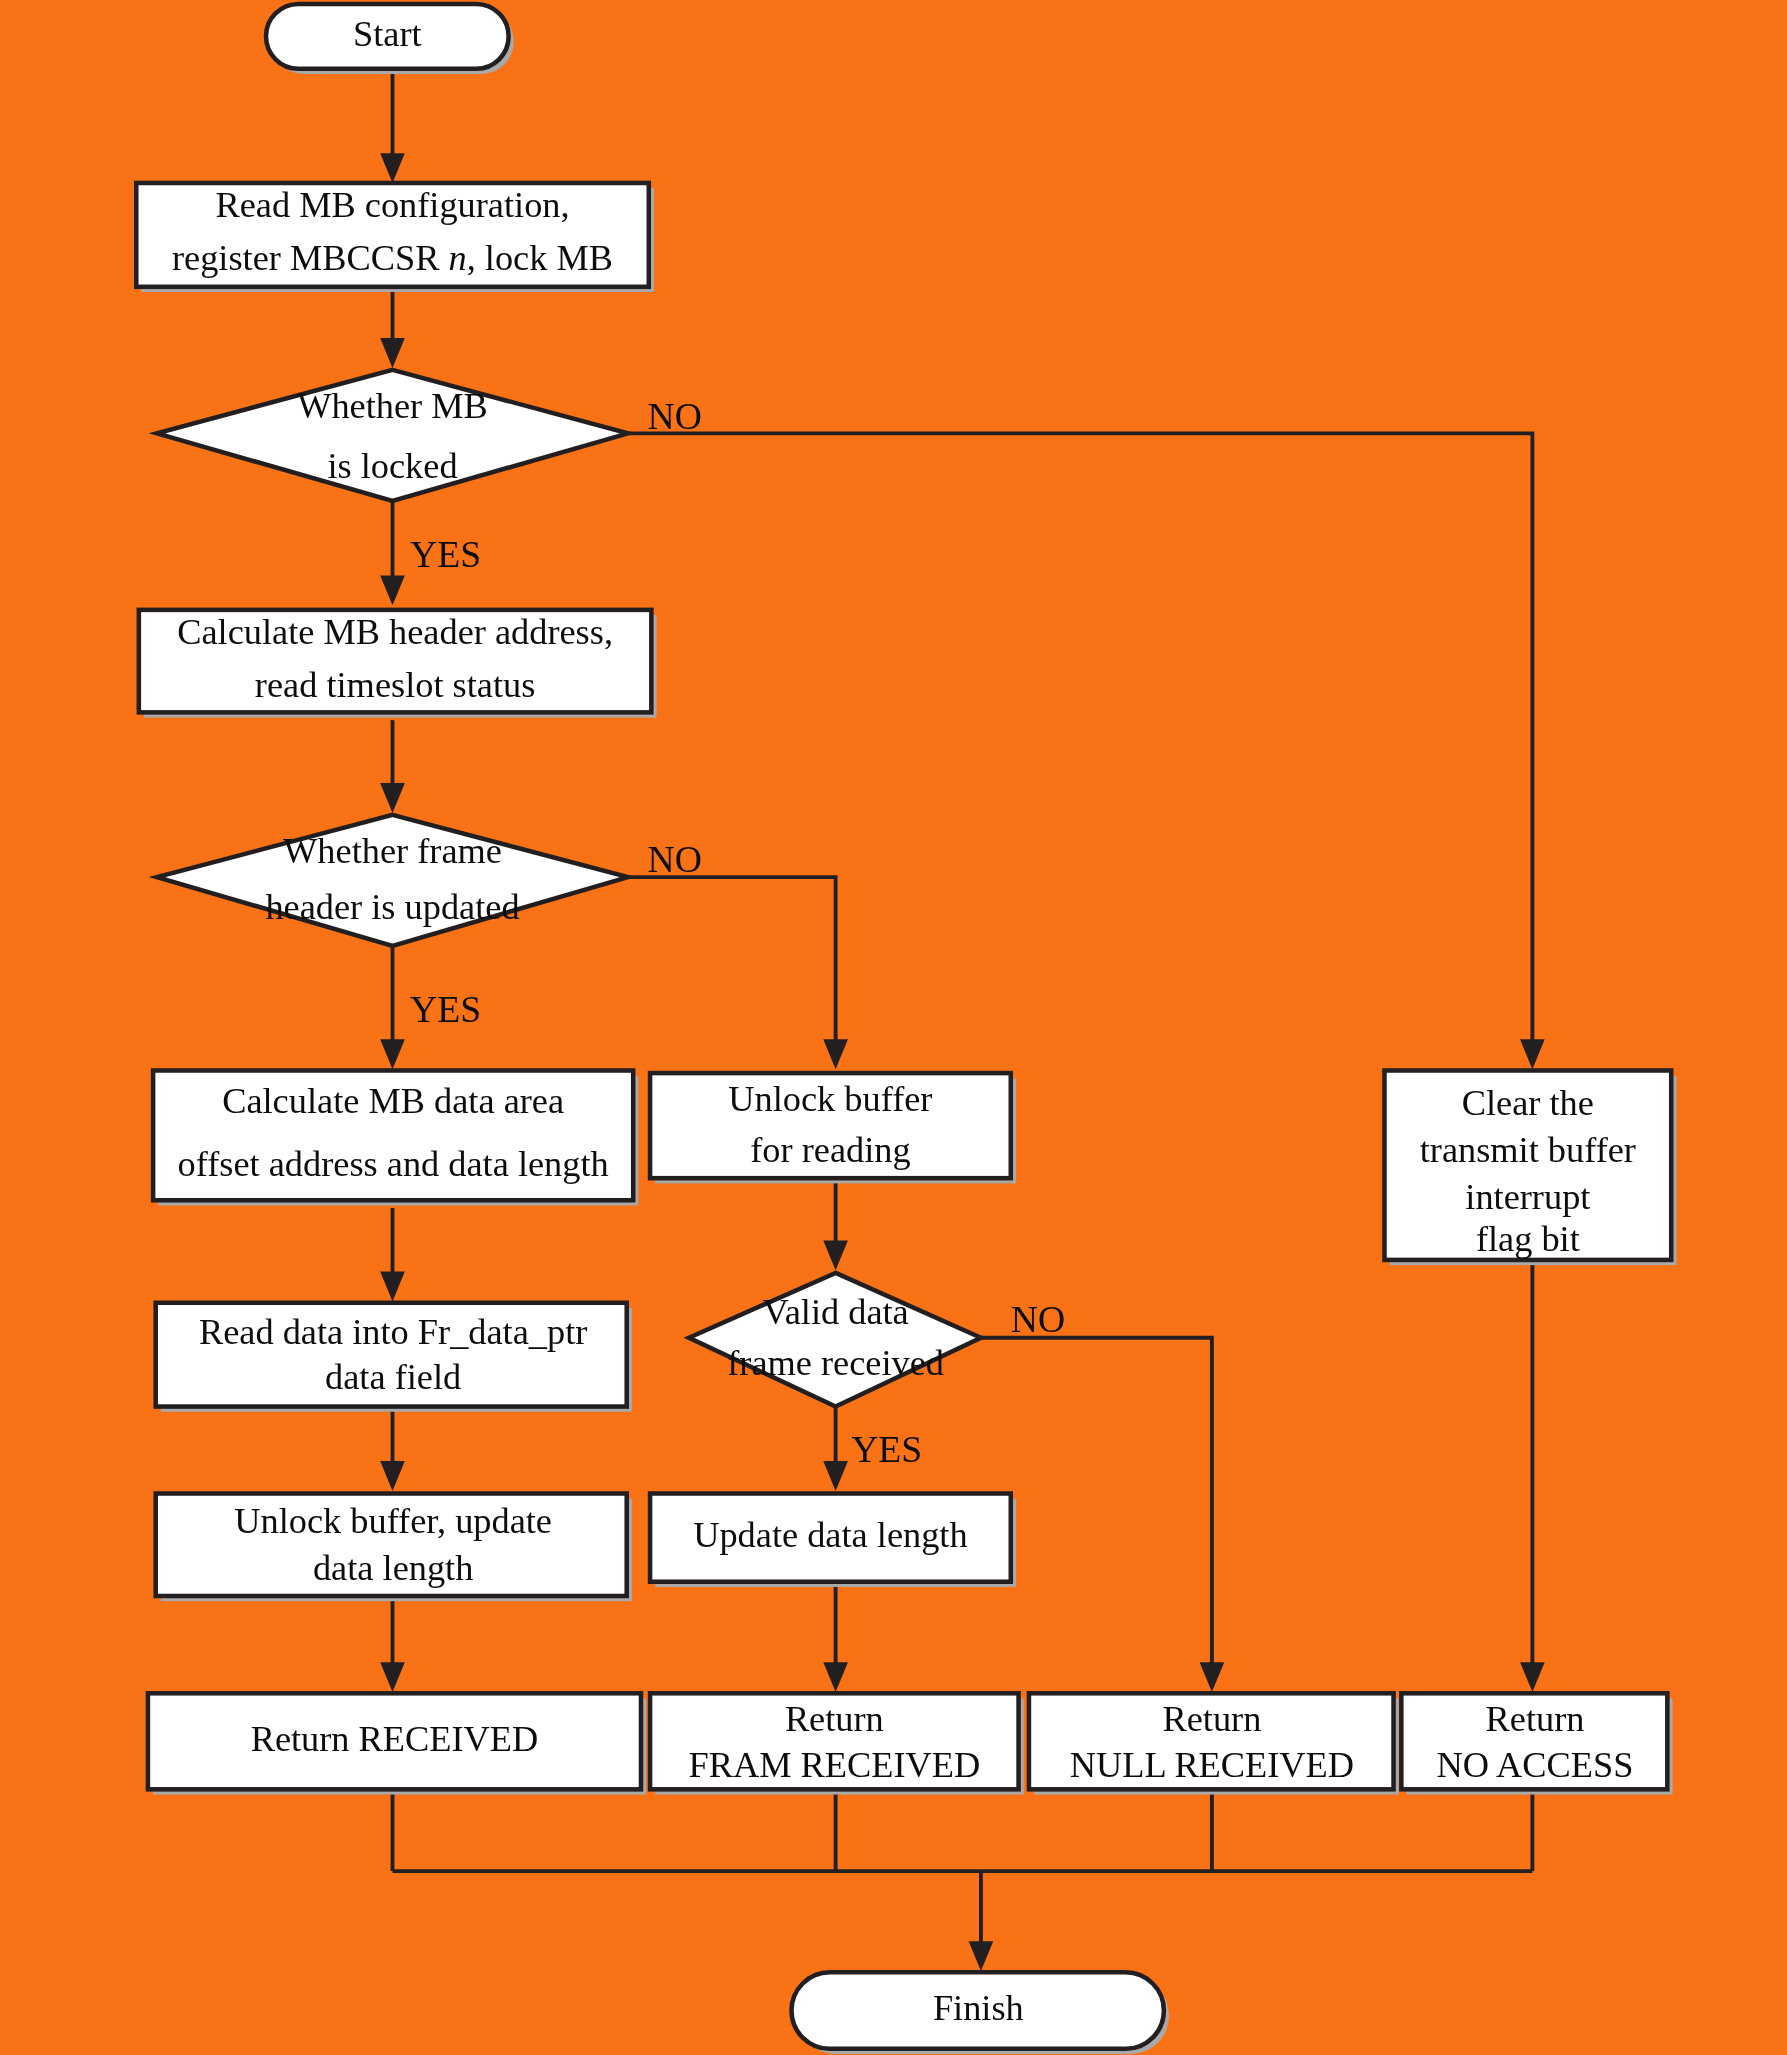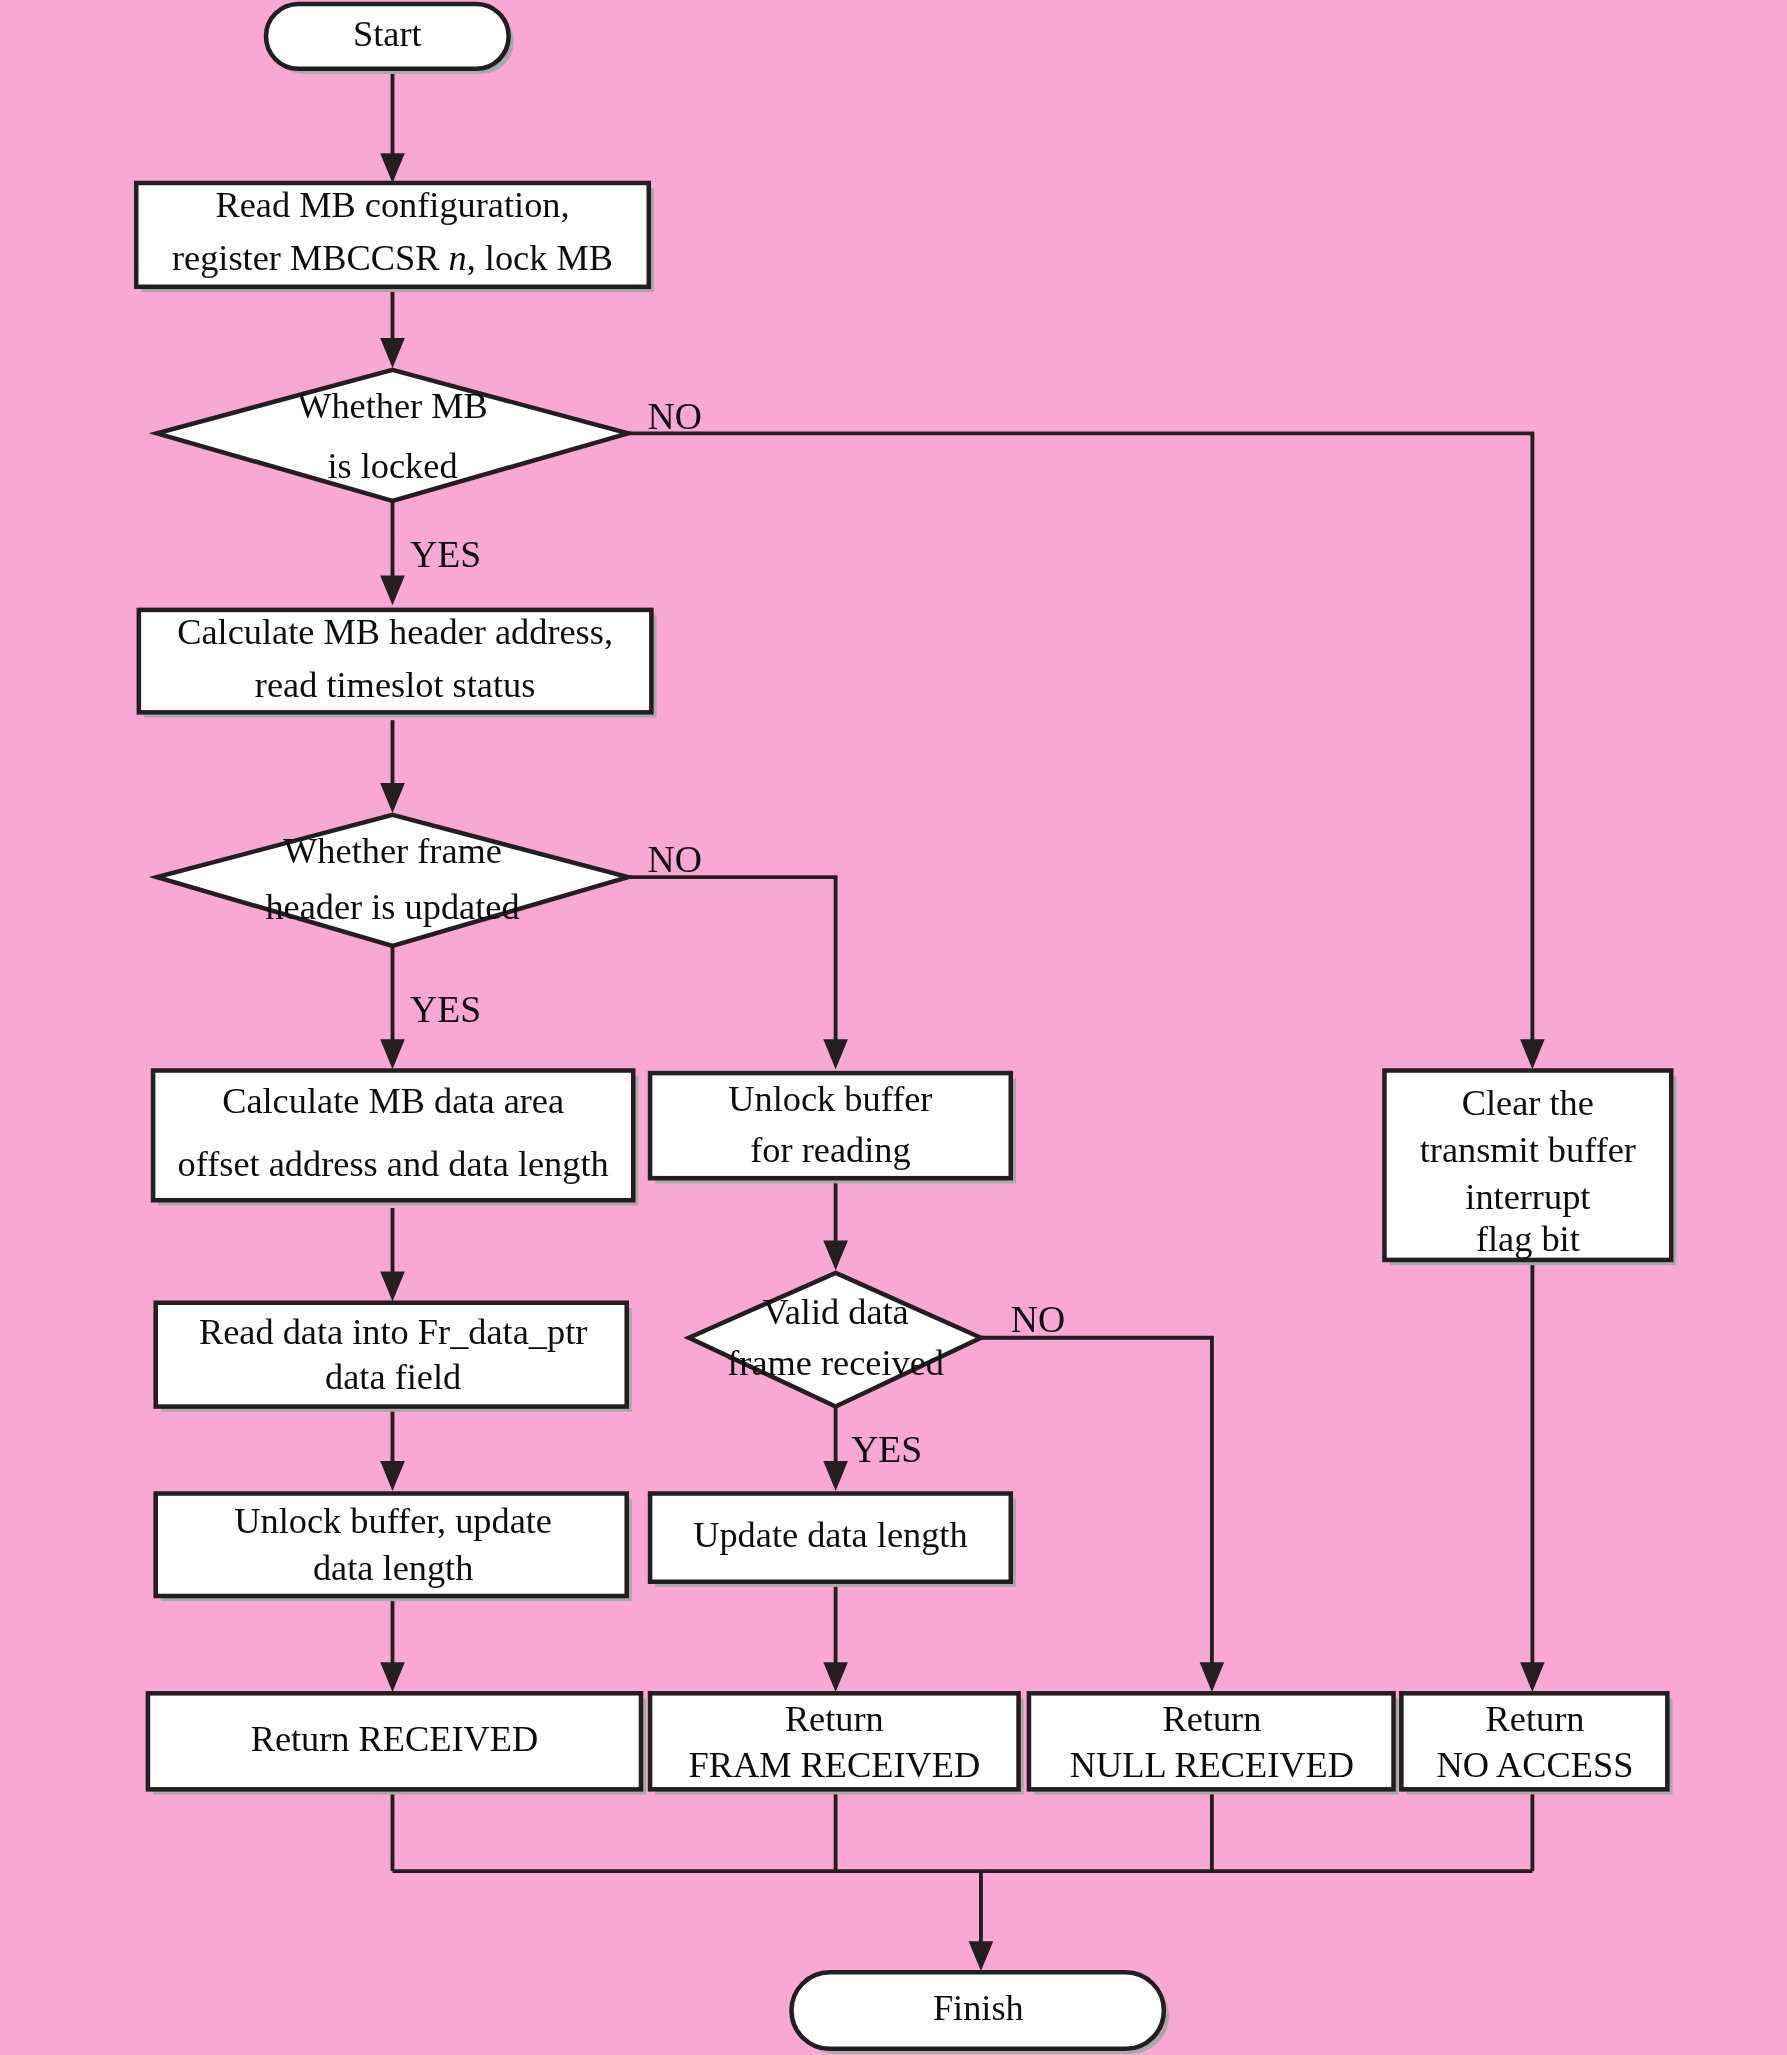--- a/index.html
+++ b/index.html
@@ -4,21 +4,21 @@
 <style>
   html, body {
     margin: 0;
     padding: 0;
     background: #ffffff;
   }
   #flow-root {
     position: relative;
     width: 1788px;
     height: 2056px;
-    background: #f9a8d4;
+    background: #f97316;
     font-family: "Liberation Serif", "DejaVu Serif", serif;
     overflow: hidden;
   }
   svg#flow-svg {
     position: absolute;
     left: 0;
     top: 0;
     width: 1788px;
     height: 2056px;
     display: block;

